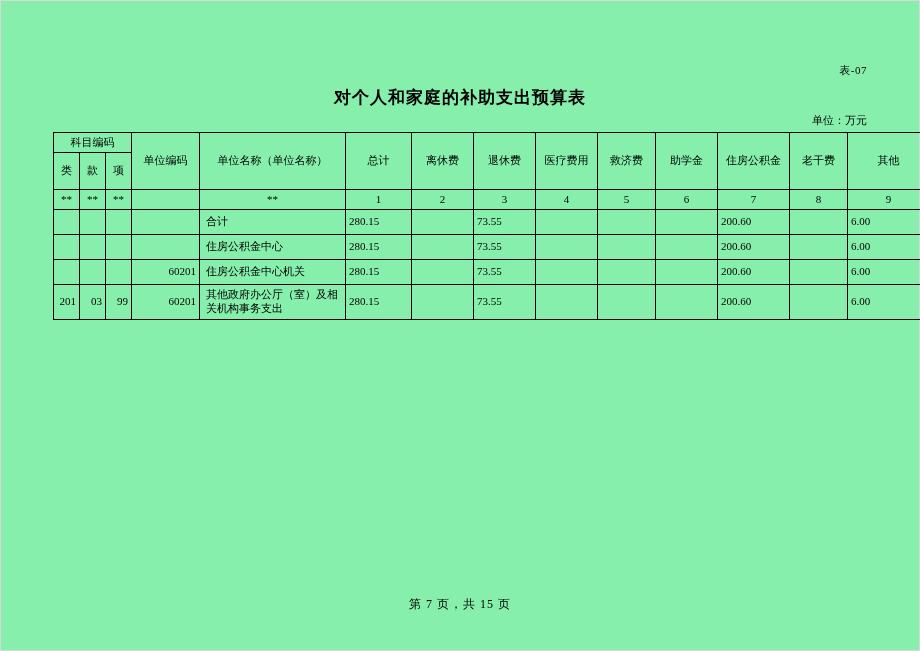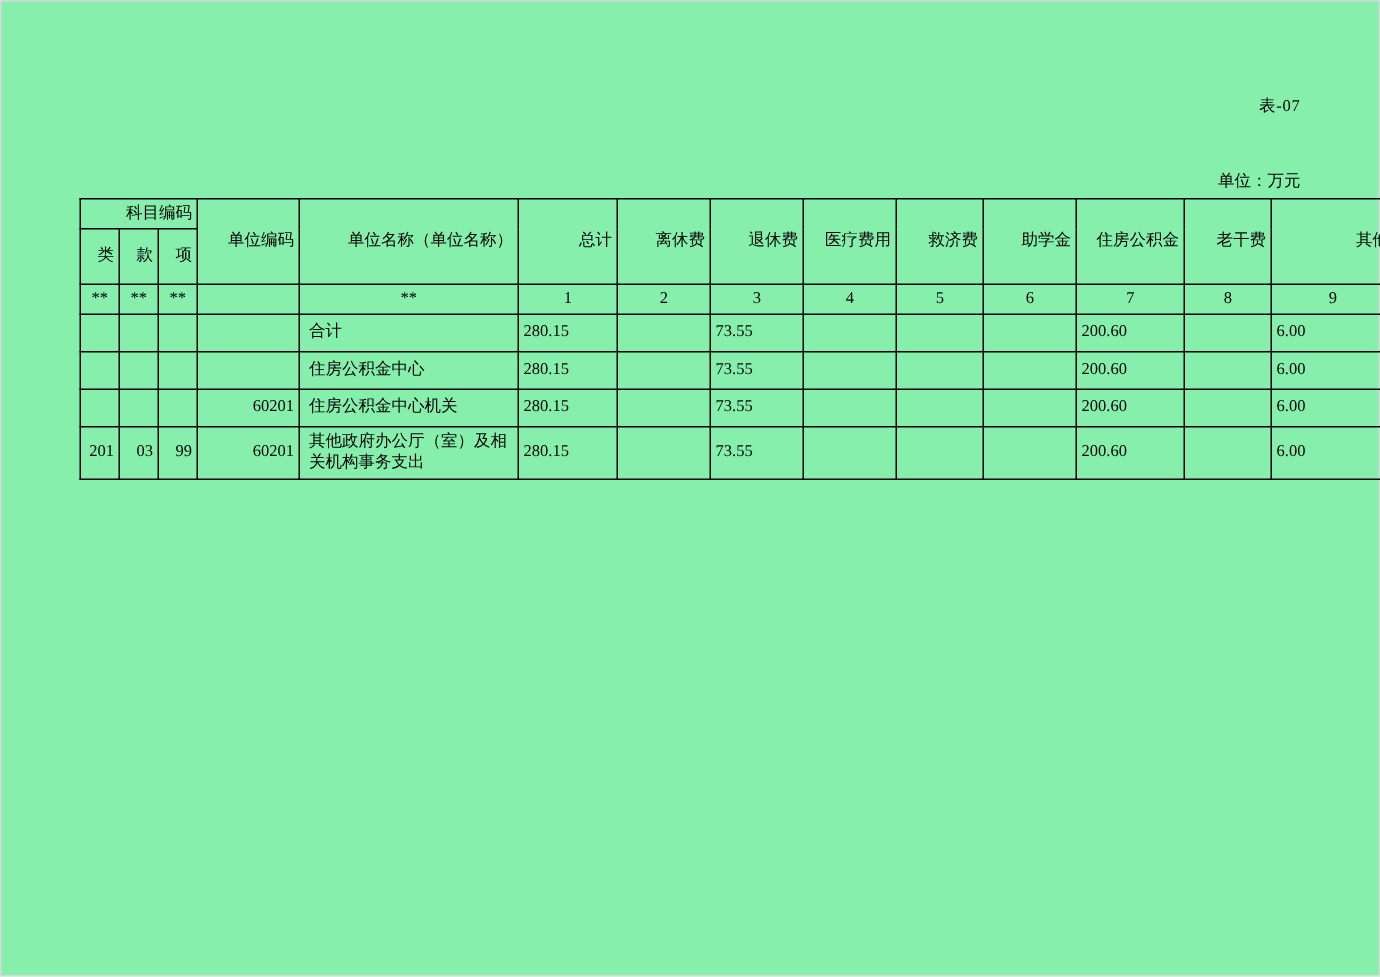--- a/index.html
+++ b/index.html
@@ -55,21 +55,21 @@
     table-layout: fixed;
   }
   table.budget td, table.budget th {
     border: 1px solid #000;
     font-size: 11px;
     font-weight: normal;
     padding: 0 3px;
     vertical-align: middle;
     line-height: 1.25;
   }
-  .h-center { text-align: right; }
+  .h-center { text-align: center; }
   .hdr-row1 td { height: 19px; }
   .hdr-row2 td { height: 36px; }
   .numrow td   { height: 19px; text-align: center; }
   .datarow td  { height: 24px; }
   .datarow td.num { text-align: left; padding-right: 10px; }
   .datarow td.name { text-align: left; padding-left: 6px; margin-left: 37px; }
   .datarow td.code { text-align: right; }
   .datarow.tall td { height: 34px; }
   .footer {
     position: absolute;
@@ -80,20 +80,21 @@
     letter-spacing: 1px;
   }
 </style>
 </head>
 <body>
 
 <div class="page">
 
   <div class="form-code">表-07</div>
 
+  <div class="doc-title">对个人和家庭的补助支出预算表</div>
 
   <div class="unit-note">单位：万元</div>
 
   <table class="budget">
     <colgroup>
       <col style="width:26px">
       <col style="width:26px">
       <col style="width:26px">
       <col style="width:68px">
       <col style="width:146px">
@@ -208,14 +209,15 @@
         <td class="num"></td>
         <td class="num"></td>
         <td class="num"></td>
         <td class="num">200.60</td>
         <td class="num"></td>
         <td class="num">6.00</td>
       </tr>
     </tbody>
   </table>
 
+  <div class="footer">第 7 页，共 15 页</div>
 
 </div>
 
 </body></html>

